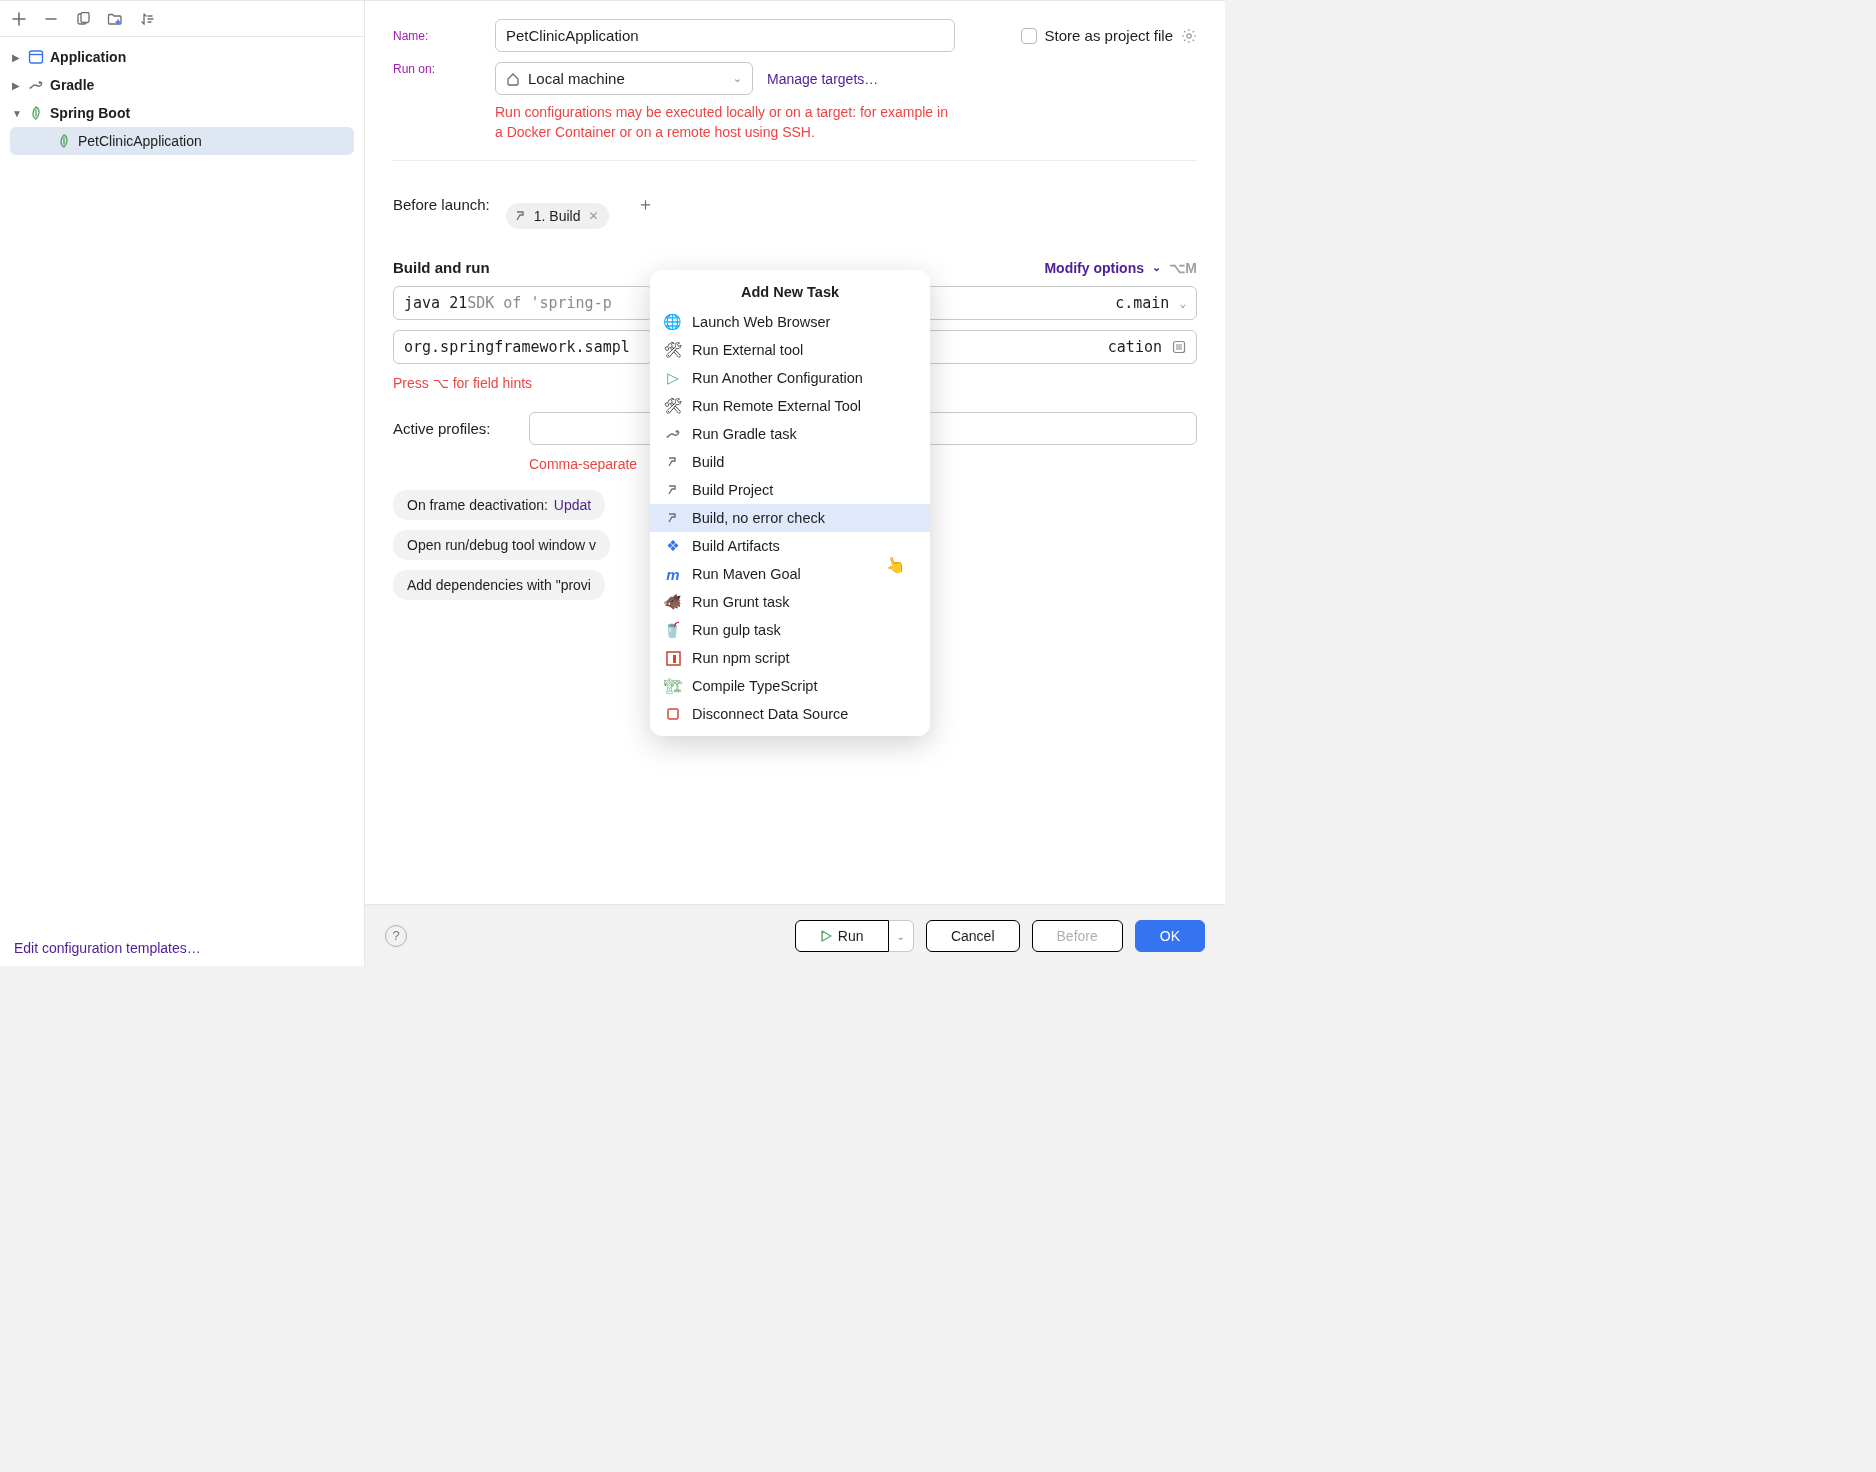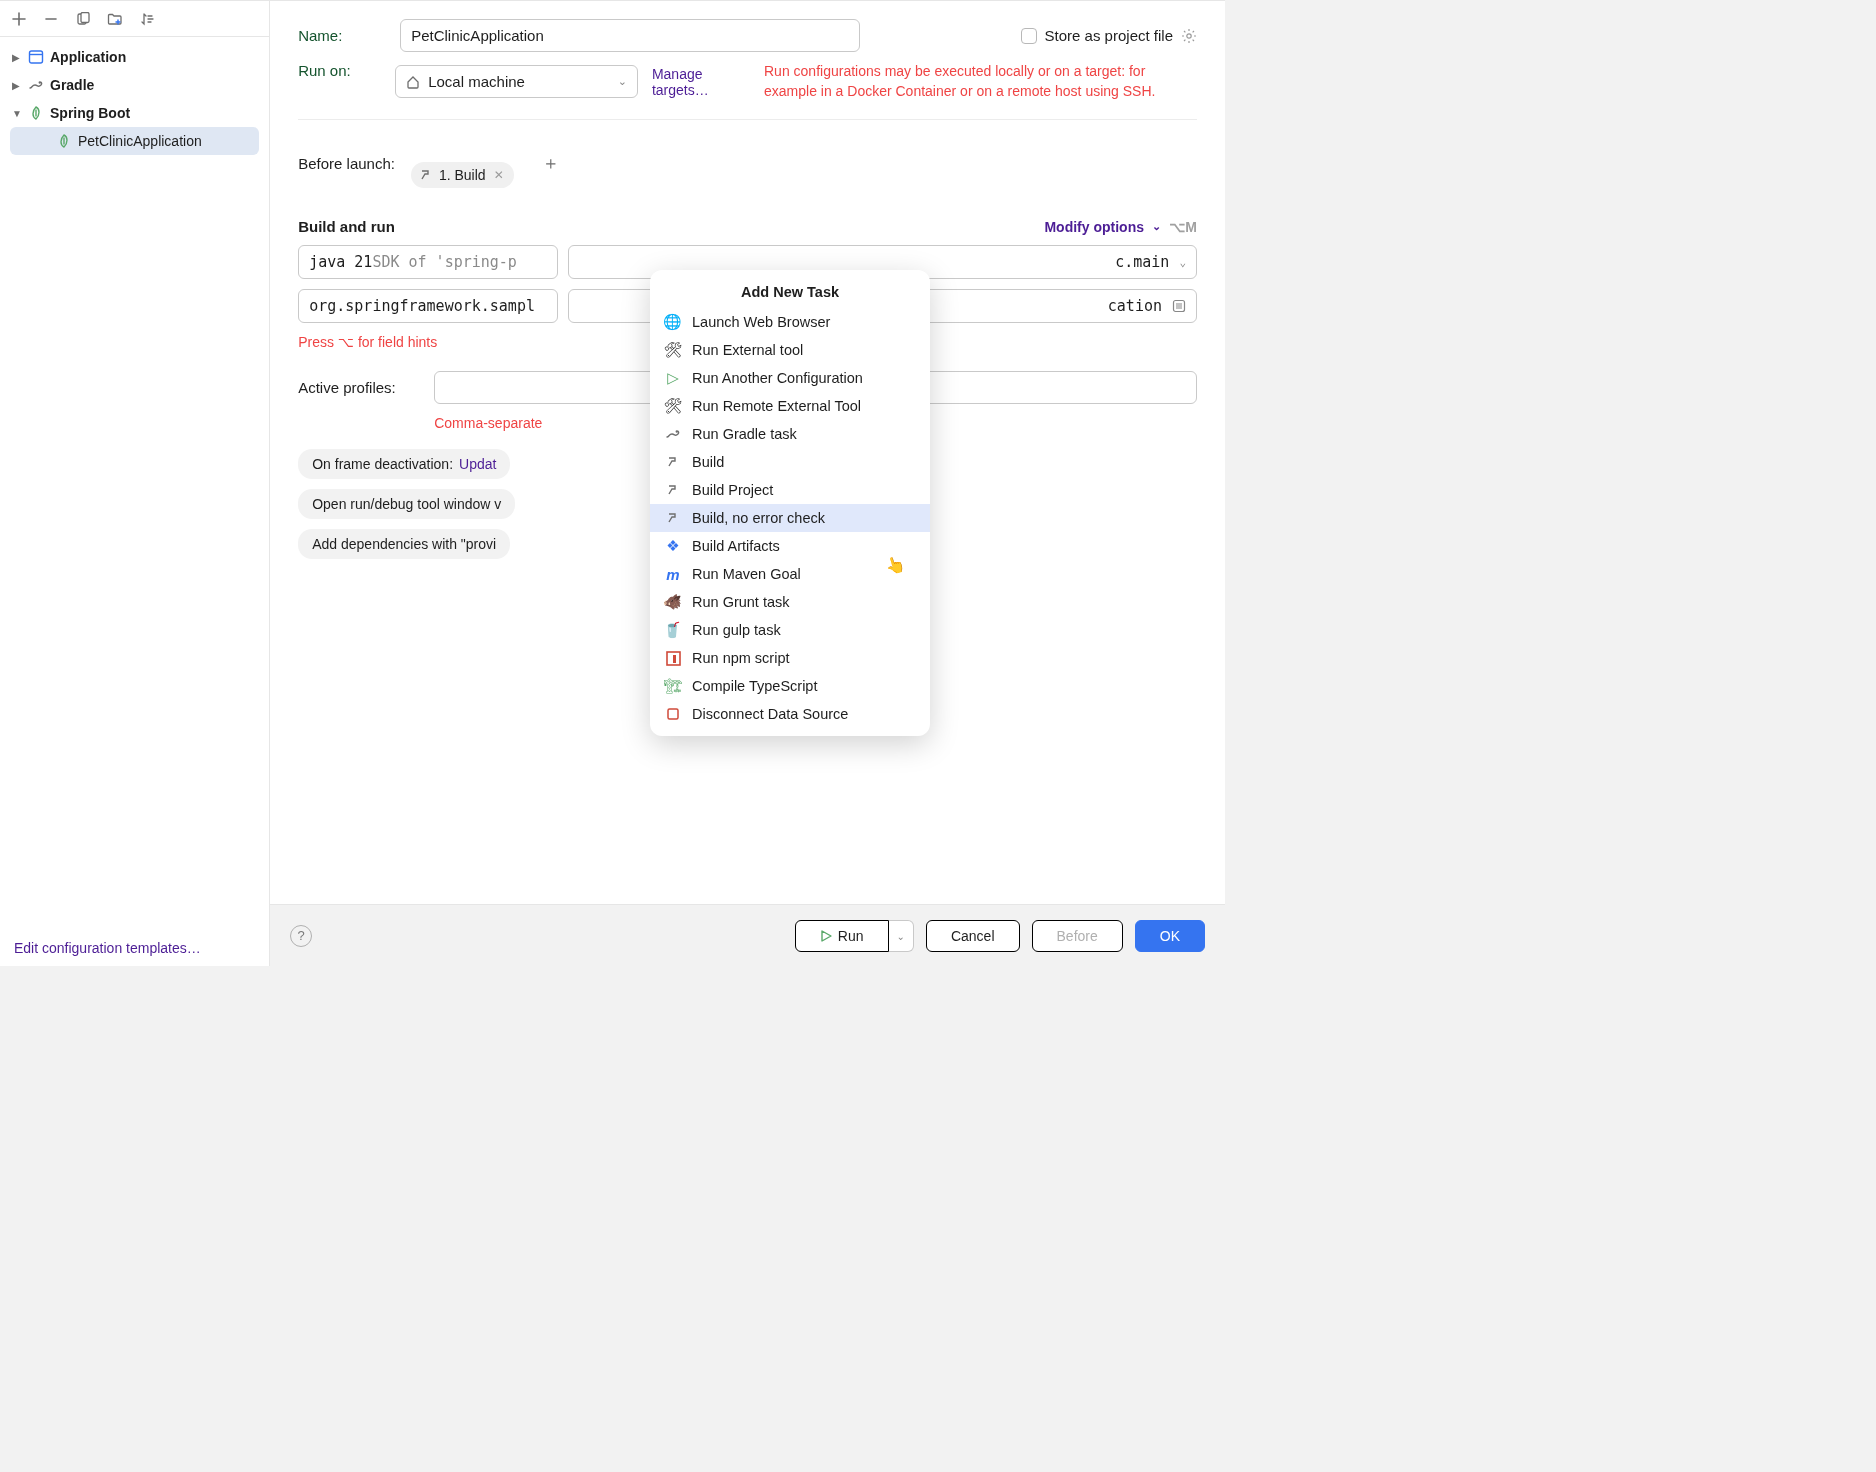--- a/index.html
+++ b/index.html
@@ -58,21 +58,21 @@
 .tree-label { font-size: 14px; }
 .tree-label.bold { font-weight: 600; }
 .node-icon { width: 16px; height: 16px; display:inline-flex; align-items:center; justify-content:center; }
 .sidebar-footer { padding: 10px 14px; }
 .link { color: #4c1d95; cursor: pointer; font-size: 14px; }
 .main {
   flex: 1; background: #fff; padding: 18px 28px 0 28px;
   display: flex; flex-direction: column; gap: 10px; position: relative;
 }
 .row { display: flex; align-items: center; gap: 16px; }
-.row-label { width: 86px; font-size: 15px; color: #14532d; }
+.row-label { width: 86px; font-size: 12px; color: #a21caf; }
 .input {
   border: 1px solid #c9c9c9; border-radius: 6px; background: #fff;
   padding: 7px 10px; font-size: 15px; color: #1e1e1e; outline: none;
 }
 .input.mono { font-family: ui-monospace, Menlo, monospace; font-size: 15px; }
 .select {
   border: 1px solid #c9c9c9; border-radius: 6px; background: #fff;
   padding: 7px 10px; font-size: 15px; display:flex; align-items:center; gap:8px;
   position: relative;
 }
@@ -224,21 +224,21 @@
             <svg width="16" height="16" viewBox="0 0 16 16">
                 <circle cx="8" cy="8" r="2.2" fill="none" stroke="#9a9a9a" stroke-width="1.2"></circle>
                 <path d="M8 1v2M8 13v2M1 8h2M13 8h2M3 3l1.4 1.4M11.6 11.6L13 13M13 3l-1.4 1.4M4.4 11.6L3 13" stroke="#9a9a9a" stroke-width="1.2"></path>
               </svg>
           </span>
         </div>
       </div>
 
       <div class="row" style="align-items:flex-start">
         <span class="row-label">Run on:</span>
-        <div style="display:flex; flex-direction:row; gap:8px;">
+        <div style="display:flex; flex-direction:column; gap:8px;">
           <div style="display:flex; align-items:center; gap:14px;">
             <div class="select" style="width:258px">
               <span style="color:#6e6e6e">
                 <svg width="14" height="14" viewBox="0 0 14 14">
                     <path d="M2 7l5-5 5 5v5a1 1 0 01-1 1H3a1 1 0 01-1-1z" fill="none" stroke="#6e6e6e" stroke-width="1.3"></path>
                   </svg>
               </span>
               <span>Local machine</span>
               <span class="chevd">⌄</span>
             </div>

